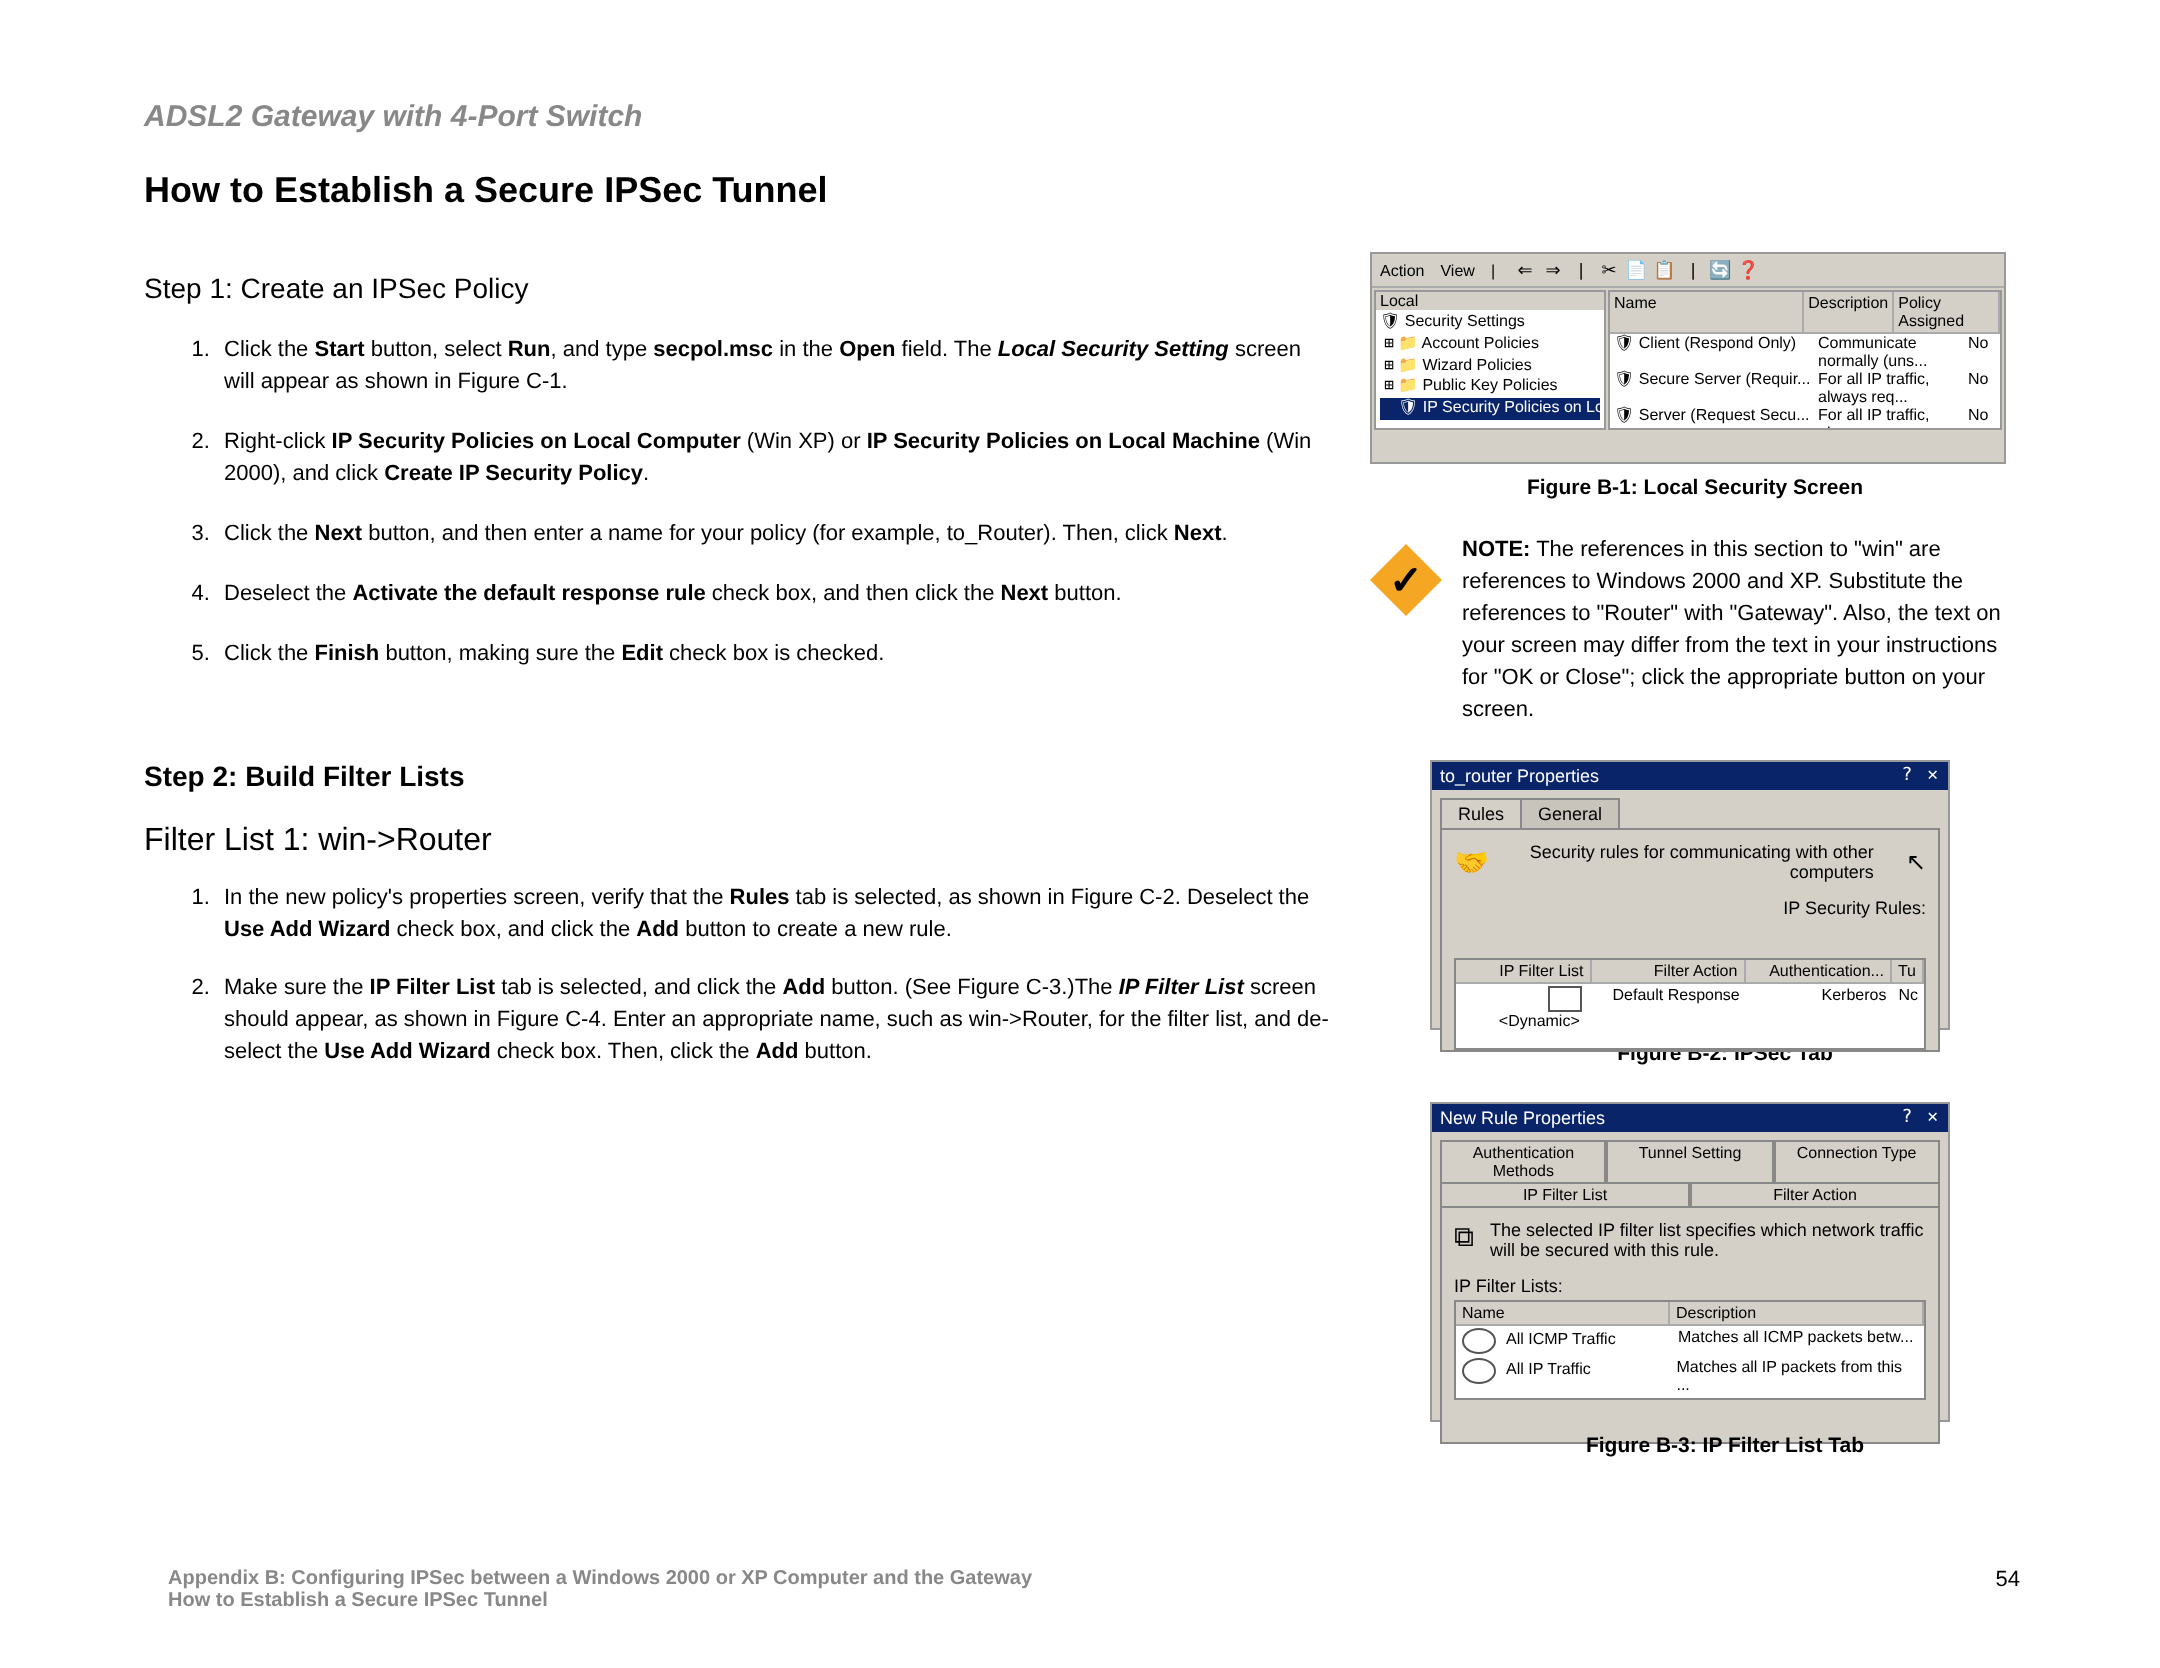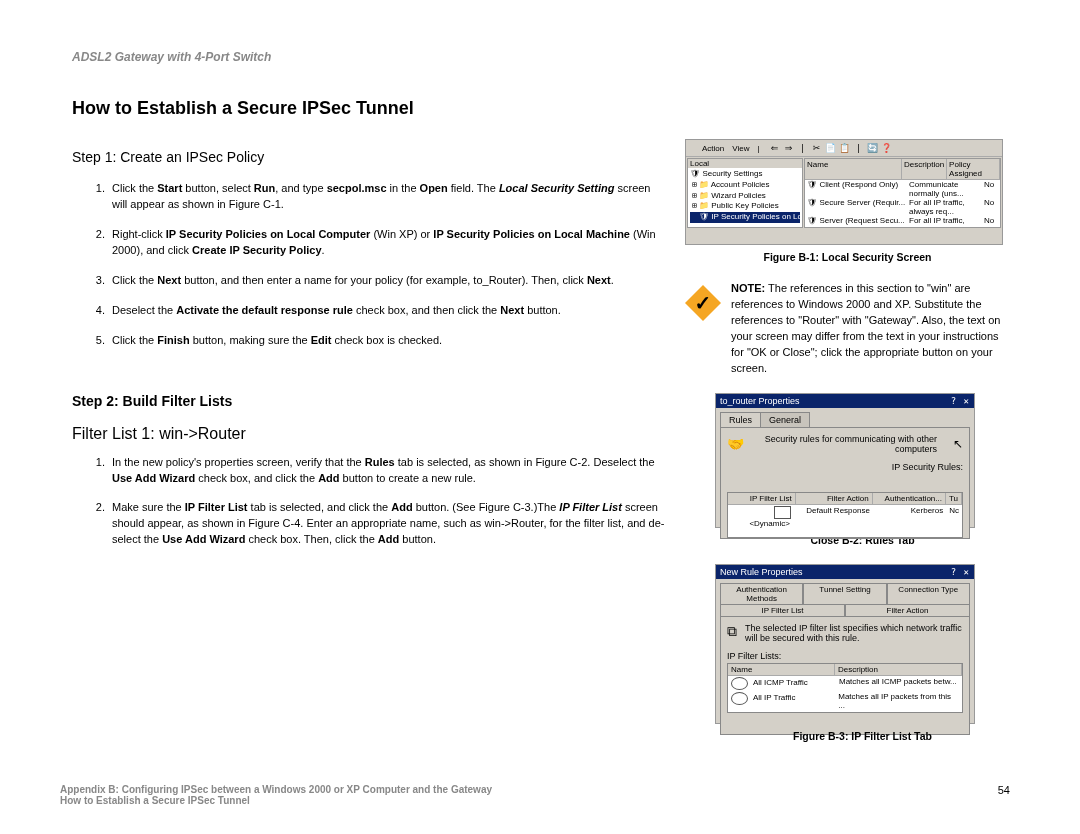--- a/index.html
+++ b/index.html
@@ -15,25 +15,25 @@
     overflow: hidden;
   }
   .page {
     padding: 50px 70px 30px 72px;
     box-sizing: border-box;
     width: 100%;
     height: 100%;
     position: relative;
   }
   .header-text {
-    font-size: 12px;
+    font-size: 15px;
     font-weight: bold;
     font-style: italic;
     color: #888;
-    margin-bottom: 34px;
+    margin-bottom: 18px;
   }
   .main-title {
     font-size: 18px;
     font-weight: bold;
     color: #000;
     margin-bottom: 20px;
   }
   .left-col {
     width: 595px;
     float: left;
@@ -83,21 +83,21 @@
   .fig1-title {
     background: #0a246a;
     color: #fff;
     padding: 2px 4px;
     font-size: 9px;
     display: flex;
     justify-content: space-between;
   }
   .fig1-tb {
     background: #d4d0c8;
-    padding: 2px 16px;
+    padding: 2px 4px;
     font-size: 8px;
     border-bottom: 1px solid #aaa;
     display: flex;
     gap: 8px;
     align-items: center;
   }
   .fig1-body { display: flex; height: 72px; }
   .fig1-tree {
     width: 116px;
     background: #fff;
@@ -177,21 +177,21 @@
     width: 260px;
     height: 160px;
     font-size: 9px;
   }
   .fig3 .tabs-top { display: flex; font-size: 8px; }
   .fig3 .tabs-top .t { padding: 1px 4px; border: 1px solid #888; border-bottom: none; background: #d4d0c8; flex: 1; text-align: center; }
   .fig3 .tabs-top .t.front { font-weight: normal; }
   .footer {
     position: absolute;
     bottom: 28px;
-    left: 60px;
+    left: 84px;
     right: 70px;
     font-size: 10px;
     color: #888;
     font-weight: bold;
   }
   .footer-right {
     position: absolute;
     right: 0;
     top: 0;
     color: #000;
@@ -309,21 +309,21 @@
               <div class="list-row">
                 <span style="width:68px"><span class="chk"></span><span>&lt;Dynamic&gt;</span></span>
                 <span style="width:78px">Default Response</span>
                 <span style="width:74px">Kerberos</span>
                 <span>Nc</span>
               </div>
             </div>
           </div>
         </div>
       </div>
-      <div class="fig-caption">Close B-2: Rules Tab</div>
+      <div class="fig-caption">Figure B-2: IPSec Tab</div>
     </div>
 
     <div class="fig" style="padding-left:30px;">
       <div class="fig-img fig3">
         <div class="dlg-title">
           <span>New Rule Properties</span>
           <span class="winbtns">? ✕</span>
         </div>
         <div class="dlg-body">
           <div class="tabs-top">

